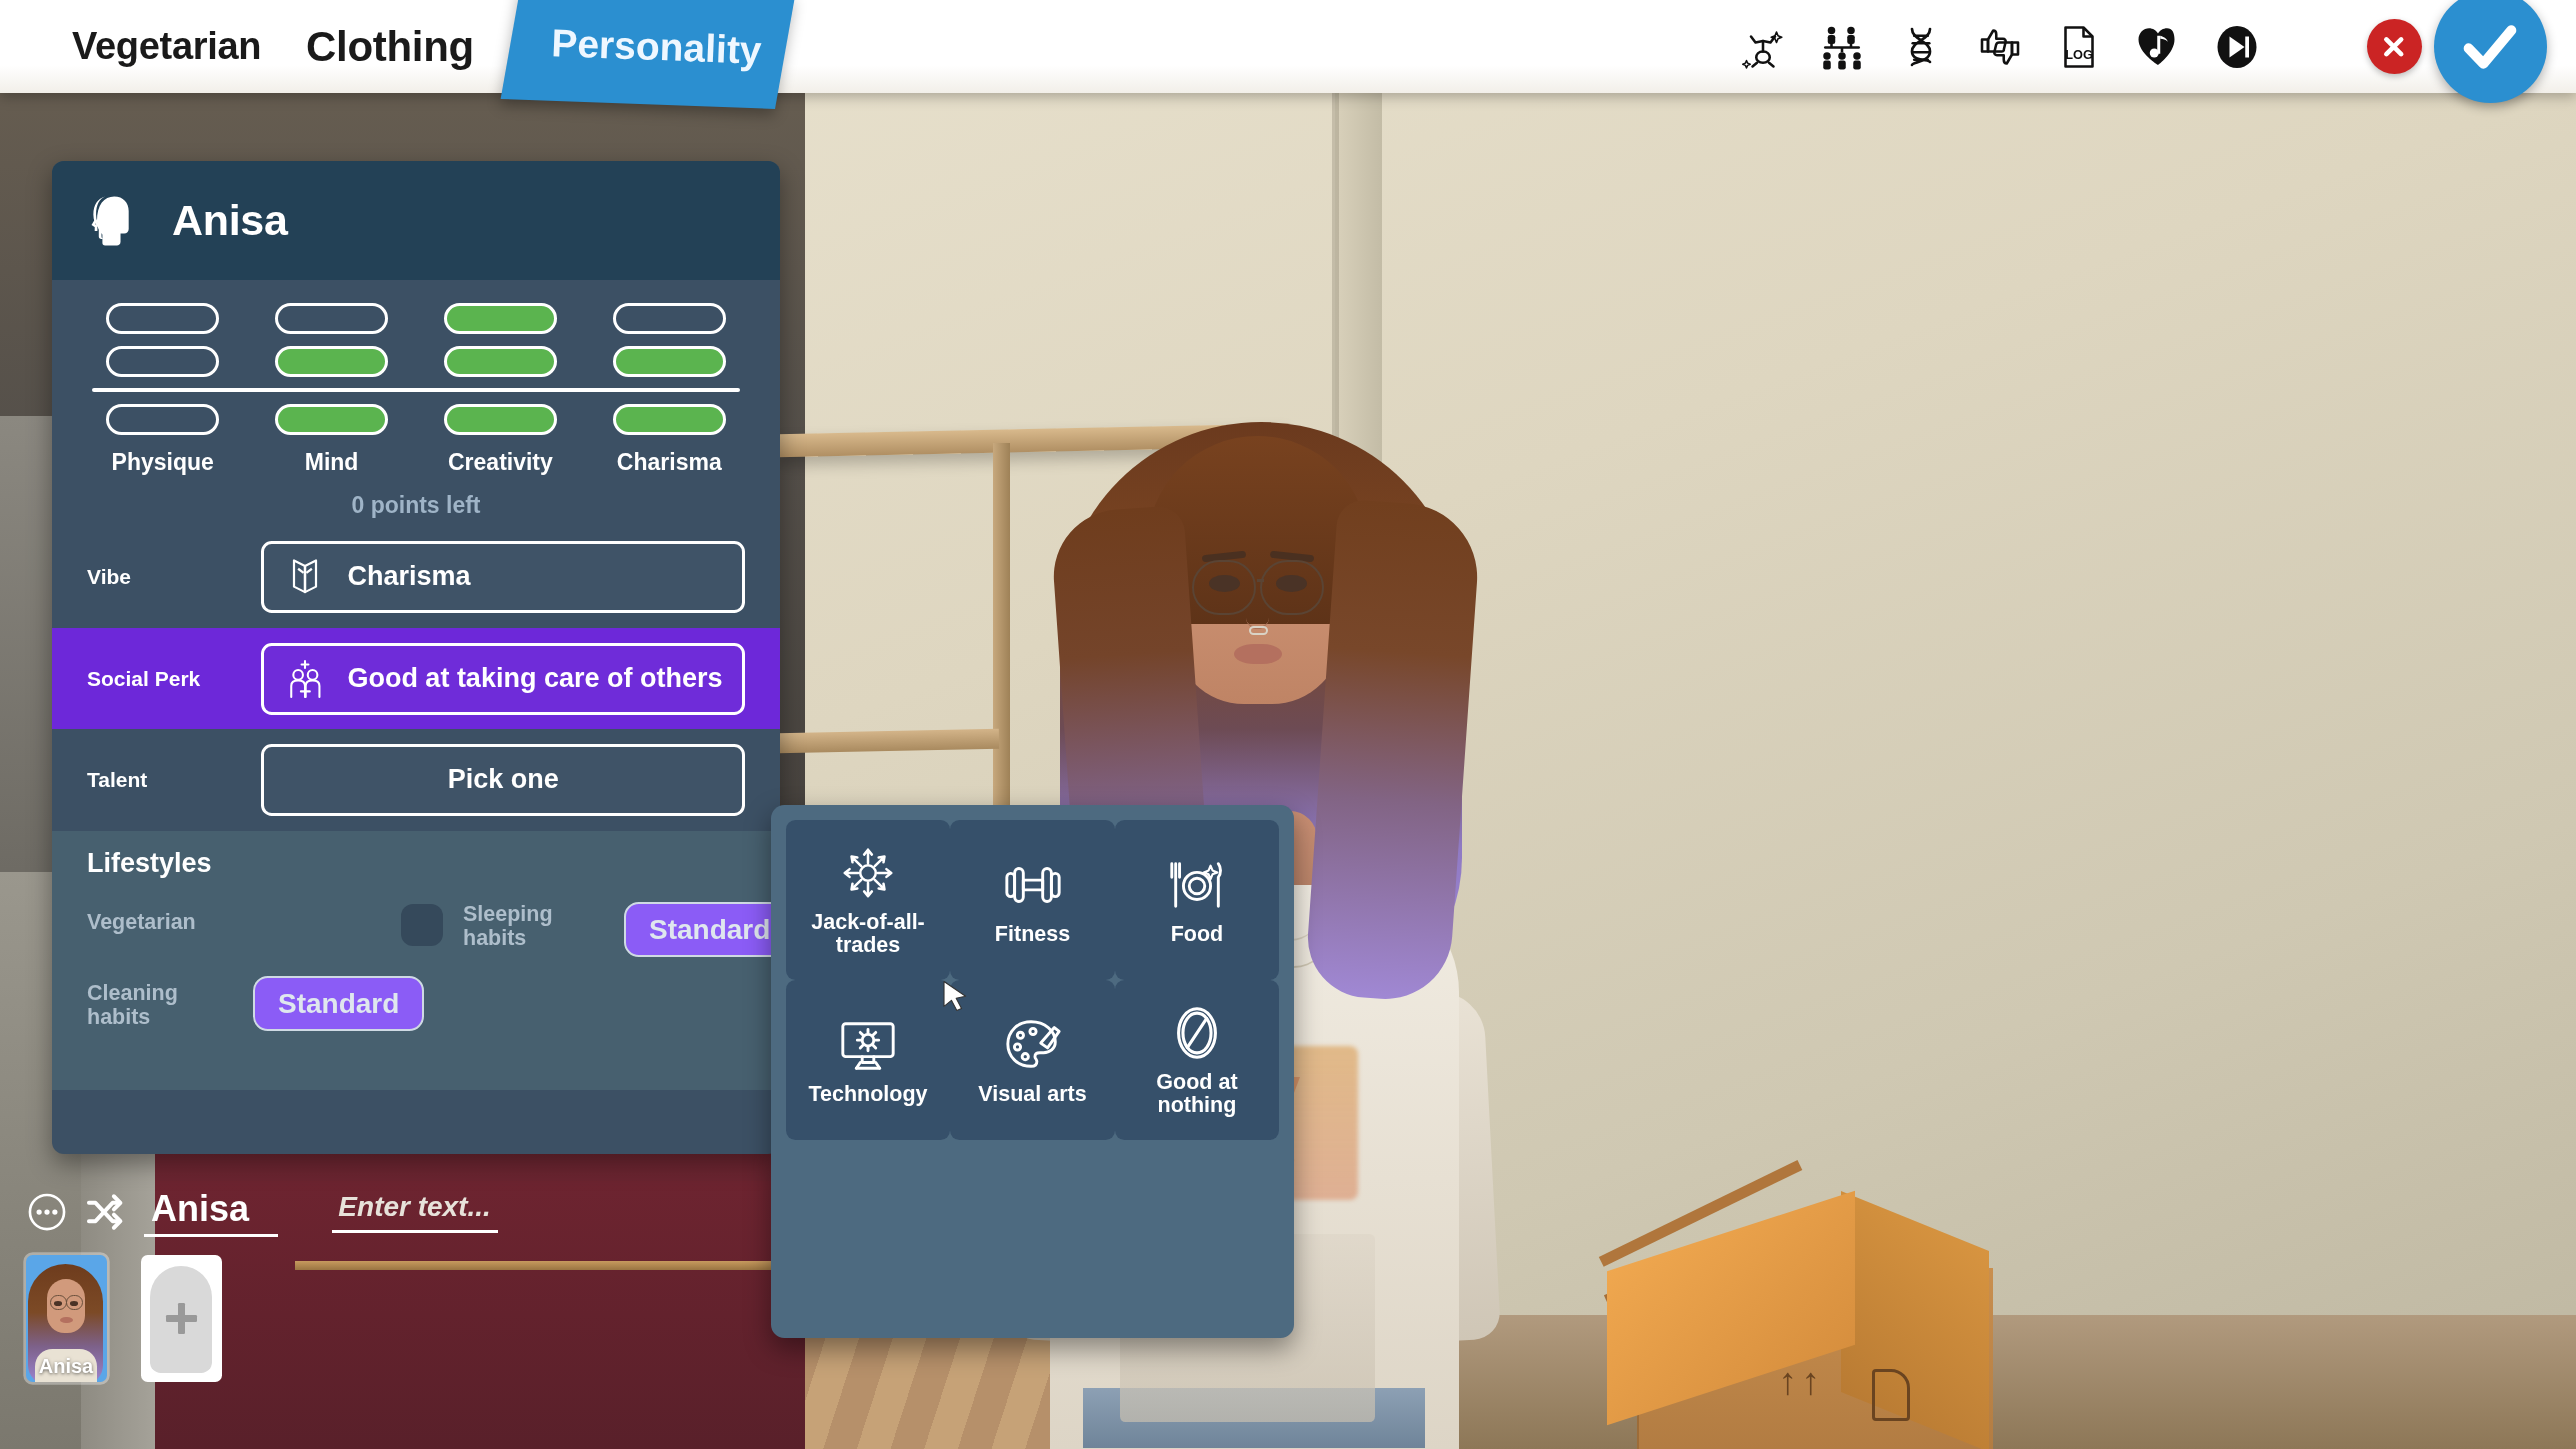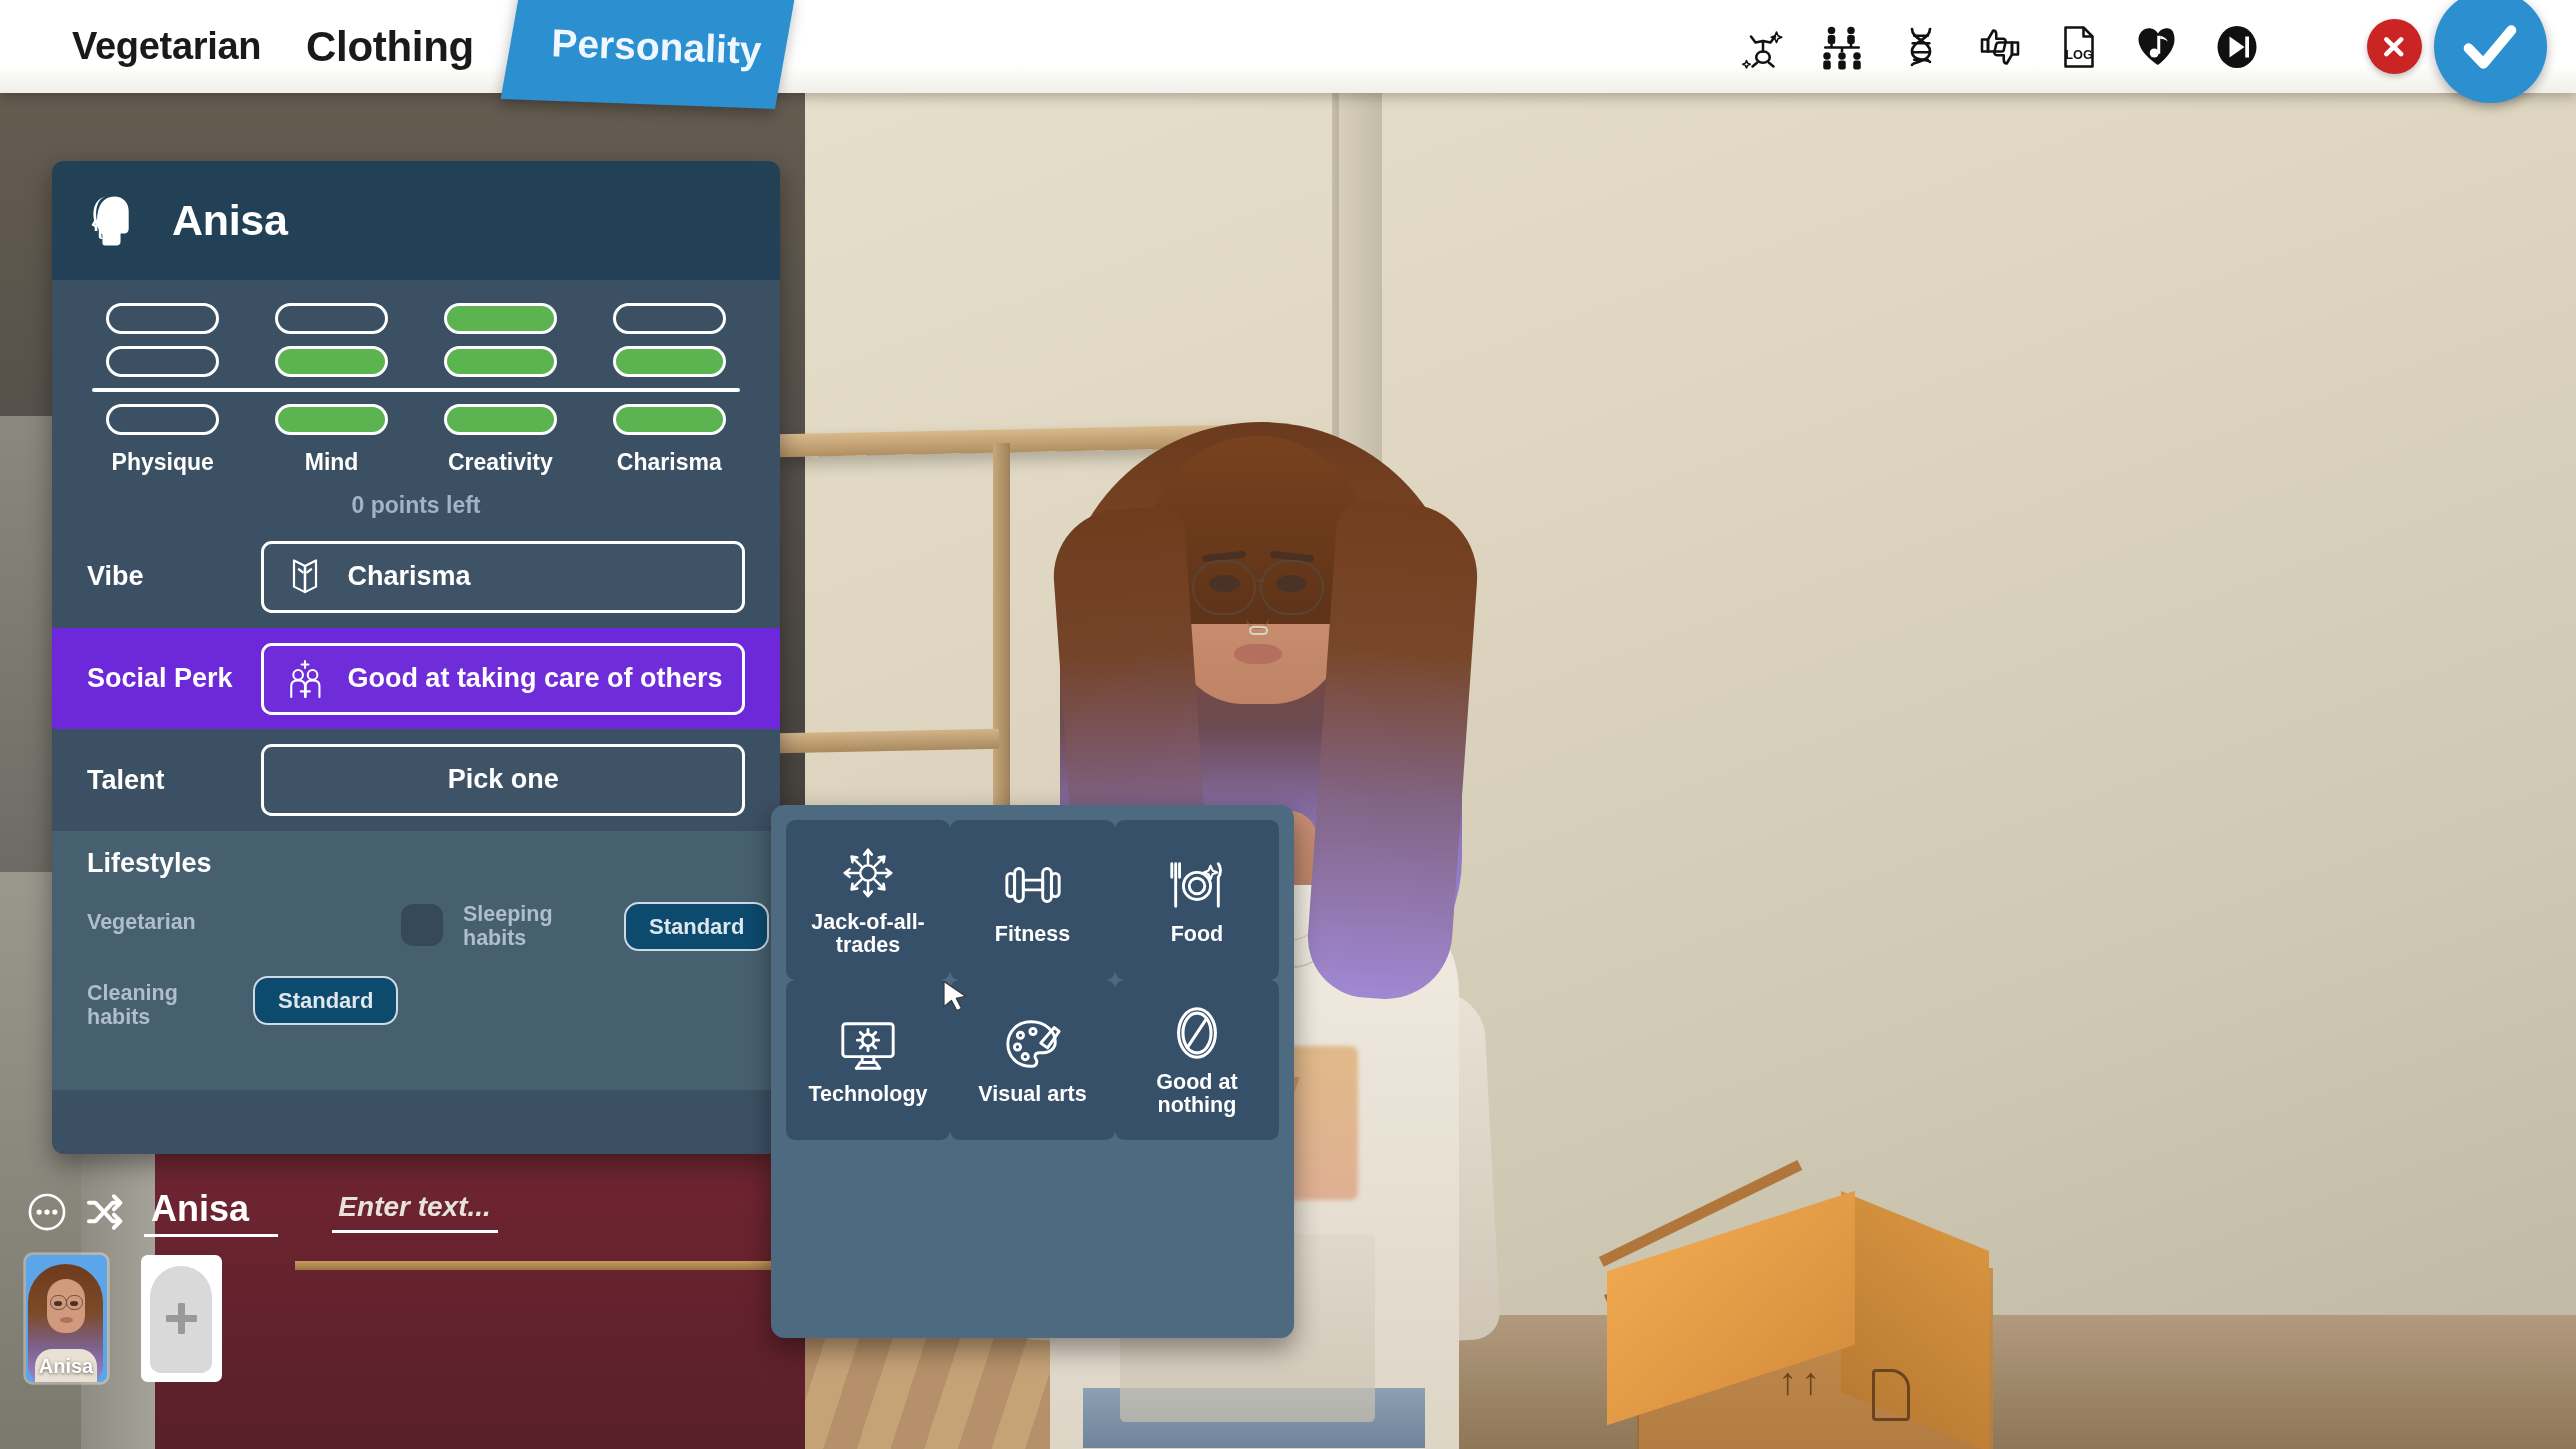--- a/index.html
+++ b/index.html
@@ -273,21 +273,21 @@
   .stat-div { height:4px; background:#fff; border-radius:2px; margin:10.7px 5.4px 12px 5.4px; }
   .stat-labels { display:grid; grid-template-columns:repeat(4,1fr); gap:0 17.4px; margin-top:14.8px; }
   .stat-label { text-align:center; font-size:23px; font-weight:700; color:#fff; }
   .points-left { text-align:center; font-size:23px; font-weight:700; color:#9fb4c7; margin-top:16px; }
 
   .p-row {
     display:flex; align-items:center; padding:14.8px 35px; gap:13.4px;
   }
   .p-row.dark { background:#3c5064; }
   .p-row.light { background:#6d28d9; }
-  .p-row-label { width:161px; font-size:27px; font-weight:700; color:#fff; }
+  .p-row-label { width:161px; font-size:21px; font-weight:700; color:#fff; }
   .p-select {
     flex:1; min-height:72px; border:3.4px solid #fff; border-radius:10.7px;
     display:flex; align-items:center; gap:20px; padding:8px 19px; cursor:pointer;
     background:rgba(255,255,255,.02);
   }
   .p-select.center { justify-content:center; }
   .p-select-text { font-size:27px; font-weight:700; color:#fff; line-height:1.18; }
   .p-sel-icon { width:44px; height:44px; flex:0 0 44px; }
 
   .p-life { background:#47606f; padding:17.4px 35px 27px 35px; flex:1; }
@@ -296,21 +296,21 @@
   .life-lbl { position:absolute; font-size:21.5px; font-weight:700; color:#aebecb; line-height:1.12; }
   .veg-lbl  { left:0; top:8px; }
   .sleep-lbl{ left:376px; top:0; width:127px; }
   .clean-lbl{ left:0; top:79px; width:107px; }
   .toggle {
     position:absolute; left:314px; top:1.3px; width:42px; height:42px;
     background:#35495b; border-radius:12px; cursor:pointer;
   }
   .std-btn {
     position:absolute; border:2.7px solid #cfdae4; border-radius:14.8px;
-    background:#0c4a6e; color:#dfe7ee; font-size:22px; font-weight:700;
+    background:#8b5cf6; color:#dfe7ee; font-size:28px; font-weight:700;
     padding:9.4px 23px; cursor:pointer;
   }
   .std-sleep { left:537px; top:0; }
   .std-clean { left:166px; top:74px; }
 
   
   #talent-popup {
     position:absolute; left:771px; top:805px; width:523px; height:533px;
     background:#4d6a80; border-radius:13.4px; z-index:35;
     box-shadow:0 10.7px 27px rgba(0,0,0,.4);

